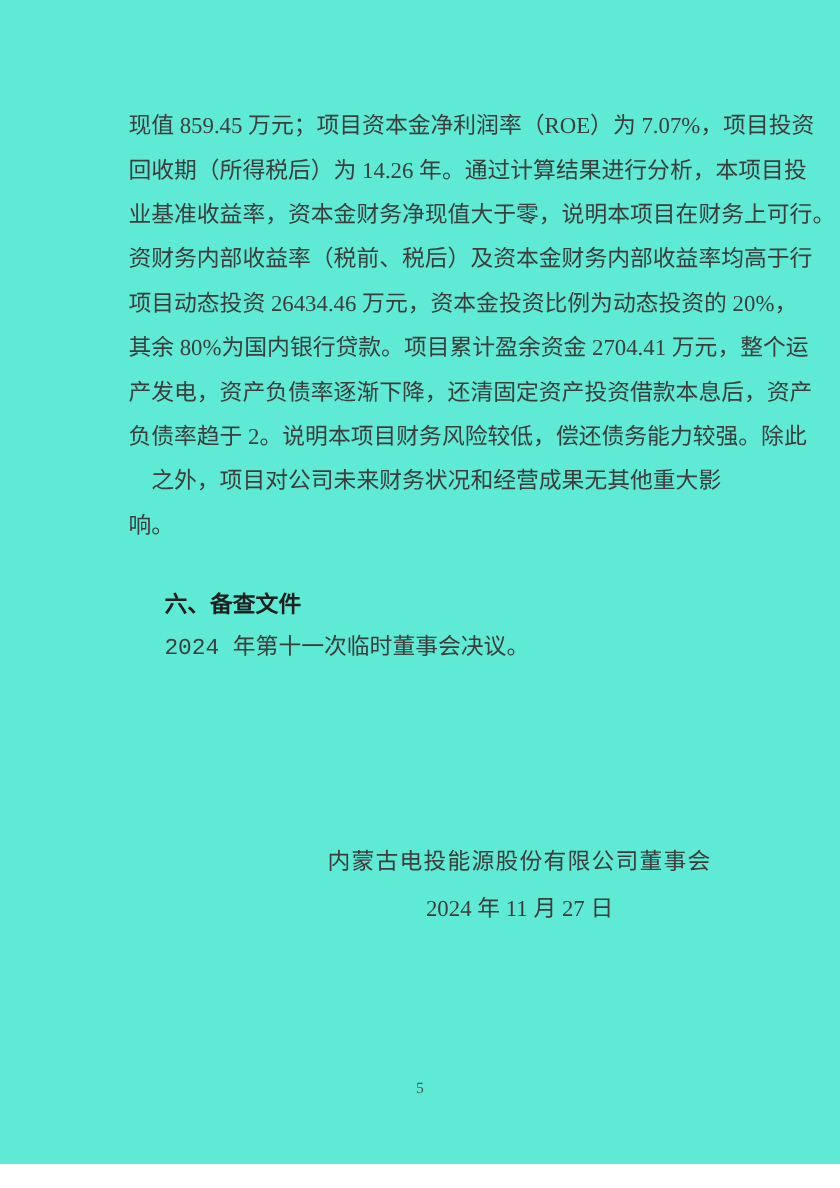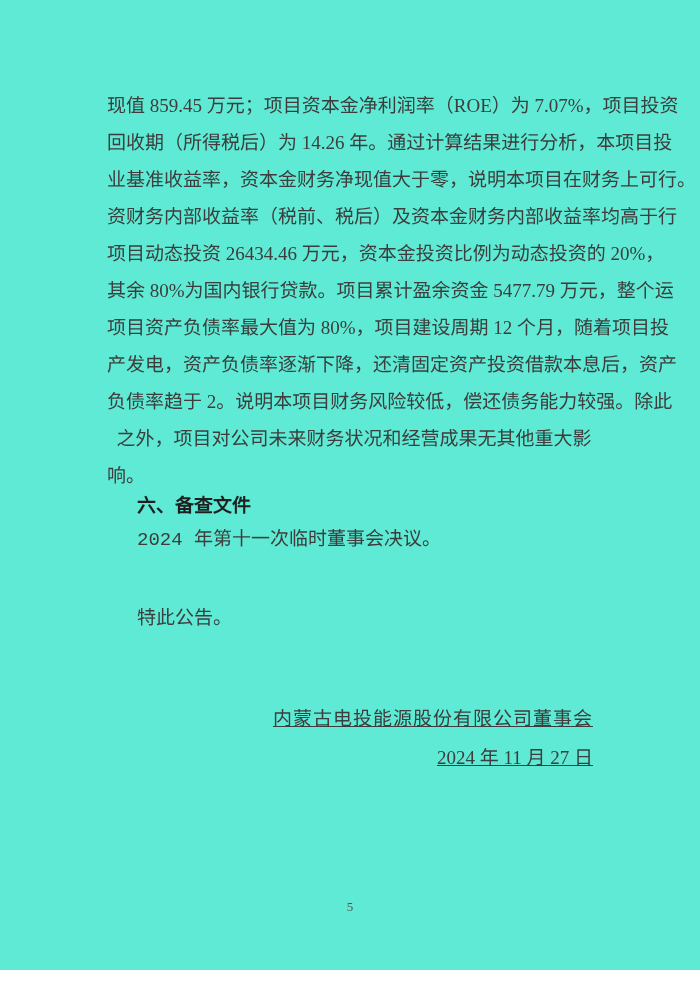--- a/index.html
+++ b/index.html
@@ -26,33 +26,33 @@
     color: #3d3d3d;
   }
   .para-line {
     height: 37px;
     text-align: justify;
     text-align-last: justify;
     white-space: nowrap;
     overflow: visible;
   }
   .para-line.last {
-    text-align: center;
+    text-align: right;
     text-align-last: left;
     white-space: normal;
   }
   .section-heading {
     position: absolute;
     left: 137px;
     top: 487px;
     font-size: 19px;
     line-height: 37px;
     font-weight: 700;
     color: #1f1f1f;
-    font-family: Liberation Serif, serif;
+    font-family: Liberation Mono, monospace;
   }
   .reference-line {
     position: absolute;
     left: 137px;
     top: 522px;
     font-size: 19px;
     line-height: 37px;
     color: #3d3d3d;
     font-family: Liberation Mono, monospace;
   }
@@ -61,24 +61,23 @@
     left: 137px;
     top: 599px;
     font-size: 19px;
     line-height: 37px;
     color: #3d3d3d;
   }
   .signature-block {
     position: absolute;
     right: 107px;
     top: 707px;
-    text-align: right;
+    text-align: center;
     font-size: 19px;
     color: #3d3d3d;
-    text-decoration: underline;
   }
   .signature-company {
     display: block;
     line-height: 24px;
     letter-spacing: 1px;
     white-space: nowrap;
   }
   .signature-date {
     display: block;
     margin-top: 15px;
@@ -99,32 +98,30 @@
 <body>
 
 <div class="page">
 
   <div class="body-paragraph">
     <div class="para-line">现值 859.45 万元；项目资本金净利润率（ROE）为 7.07%，项目投资</div>
     <div class="para-line">回收期（所得税后）为 14.26 年。通过计算结果进行分析，本项目投</div>
     <div class="para-line">业基准收益率，资本金财务净现值大于零，说明本项目在财务上可行。</div>
     <div class="para-line">资财务内部收益率（税前、税后）及资本金财务内部收益率均高于行</div>
     <div class="para-line">项目动态投资 26434.46 万元，资本金投资比例为动态投资的 20%，</div>
-    <div class="para-line">其余 80%为国内银行贷款。项目累计盈余资金 5477.79 万元，整个运</div>
-    <div class="para-line">项目资产负债率最大值为 80%，项目建设周期 12 个月，随着项目投</div>
+    <div class="para-line">其余 80%为国内银行贷款。项目累计盈余资金 2704.41 万元，整个运</div>
     <div class="para-line">产发电，资产负债率逐渐下降，还清固定资产投资借款本息后，资产</div>
     <div class="para-line">负债率趋于 2。说明本项目财务风险较低，偿还债务能力较强。除此</div>
     <div class="para-line last">之外，项目对公司未来财务状况和经营成果无其他重大影响。</div>
   </div>
 
   <div class="section-heading">六、备查文件</div>
 
   <div class="reference-line">2024 年第十一次临时董事会决议。</div>
 
-  <div class="closing-line">特此公告。</div>
 
   <div class="signature-block">
     <span class="signature-company">内蒙古电投能源股份有限公司董事会</span>
     <span class="signature-date">2024 年 11 月 27 日</span>
   </div>
 
   <div class="page-number">5</div>
 
 </div>
 

